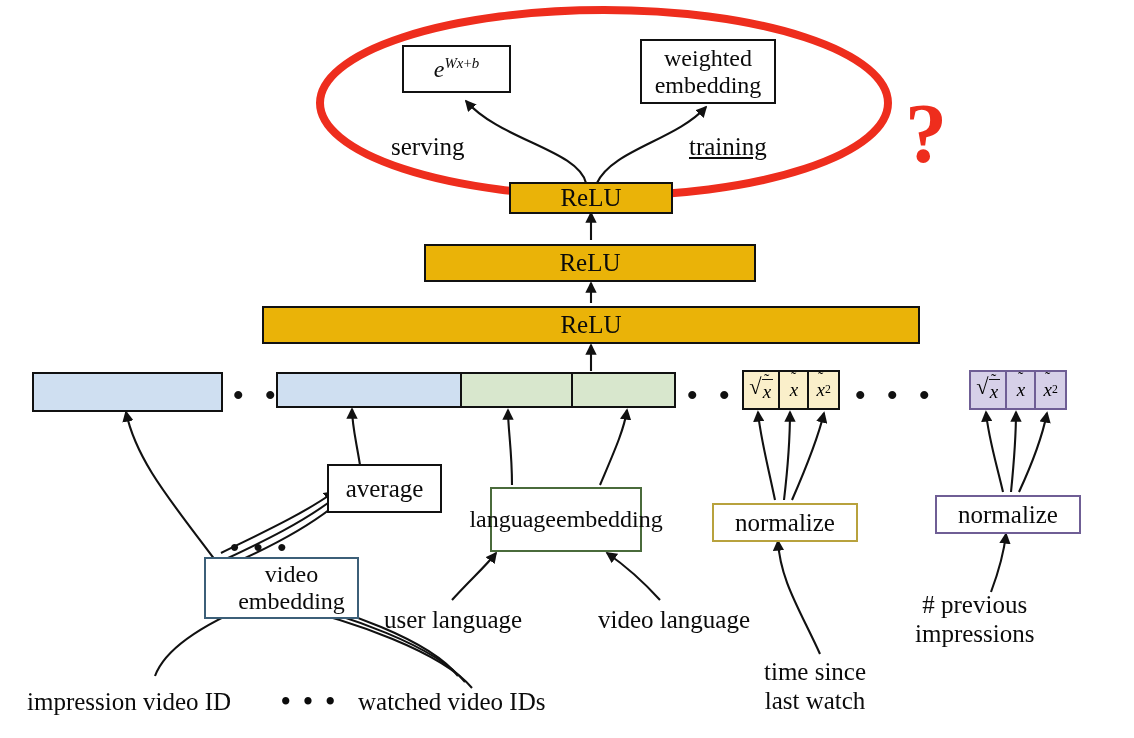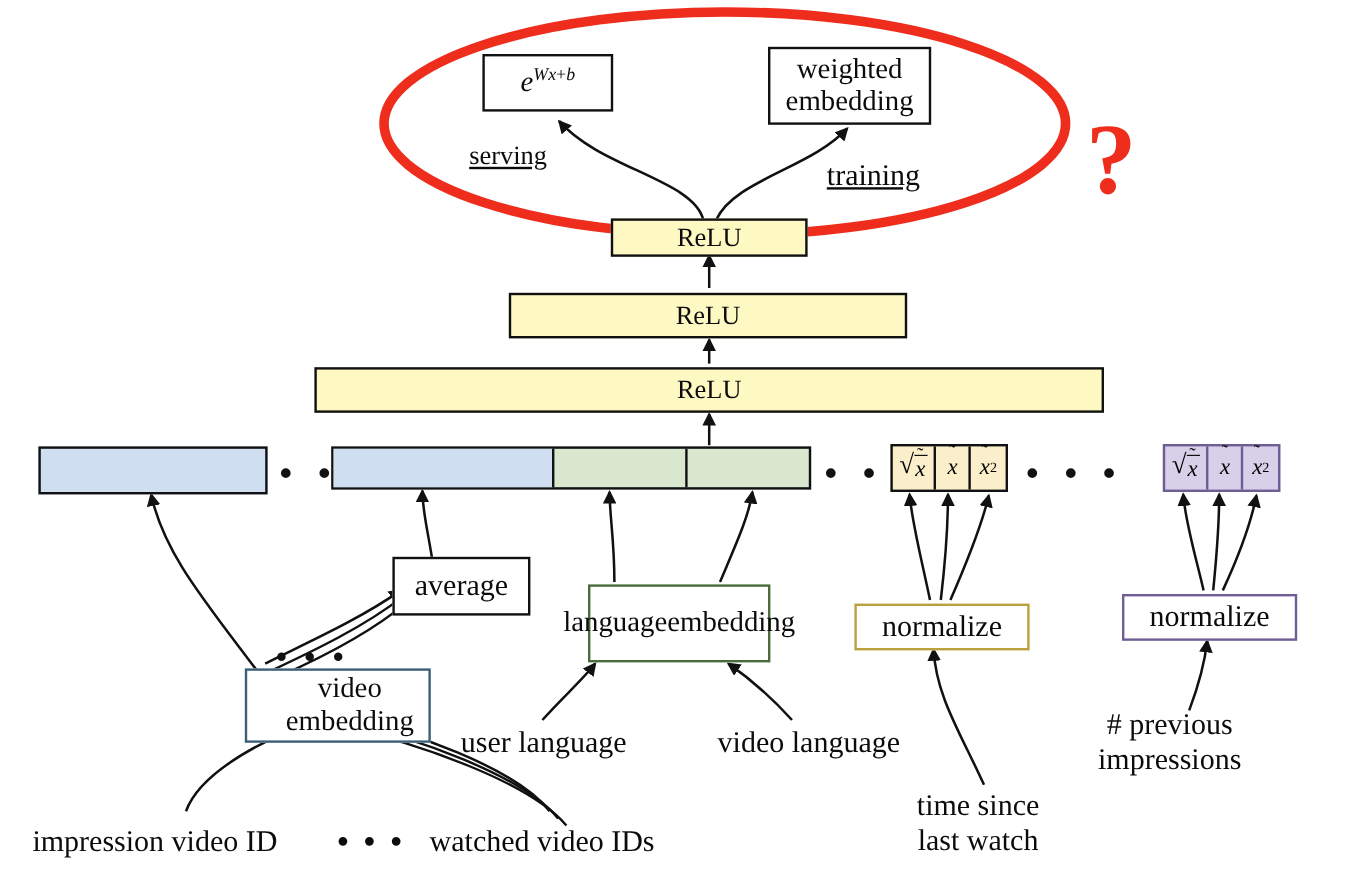--- a/index.html
+++ b/index.html
@@ -30,22 +30,22 @@
     text-align: center;
     line-height: 1.12;
     color: #0b0b0b;
   }
   .boxed {
     border: 2px solid #111111;
     background: #ffffff;
   }
   .relu {
     border: 2.5px solid #111111;
-    background: #fef9c3;
-    font-size: 22px;
+    background: #eab308;
+    font-size: 25px;
   }
   .embed-bar {
     border: 2.5px solid #111111;
   }
   .embed-seg {
     position: absolute;
     box-sizing: border-box;
     border-left: 2.5px solid #111111;
     top: 0; bottom: 0;
   }
@@ -165,21 +165,21 @@
     <span>
       <span class="mathvar">e</span><span class="sup"><span class="mathvar">W</span><span class="mathvar">x</span>+<span class="mathvar">b</span></span>
     </span>
   </div>
 
   <div class="node boxed" style="left:640px; top:39px; width:136px; height:65px; font-size:24px; flex-direction:column;">
     <span>weighted</span>
     <span>embedding</span>
   </div>
 
-  <div class="label" style="left:391px; top:117px; font-size:22px;text-decoration:underline;">serving</div>
+  <div class="label" style="left:391px; top:133px; font-size:25px;">serving</div>
   <div class="label" style="left:689px; top:133px; font-size:25px;text-decoration:underline;">training</div>
 
   <div class="node relu" style="left:509px; top:182px; width:164px; height:32px;">ReLU</div>
   <div class="node relu" style="left:424px; top:244px; width:332px; height:38px;">ReLU</div>
   <div class="node relu" style="left:262px; top:306px; width:658px; height:38px;">ReLU</div>
 
   <div class="embed-bar" style="position:absolute; left:32px; top:372px; width:187px; height:36px; background:#cfdff1;"></div>
 
   <div class="dots" style="left:233px; top:380px;">• • •</div>
 

